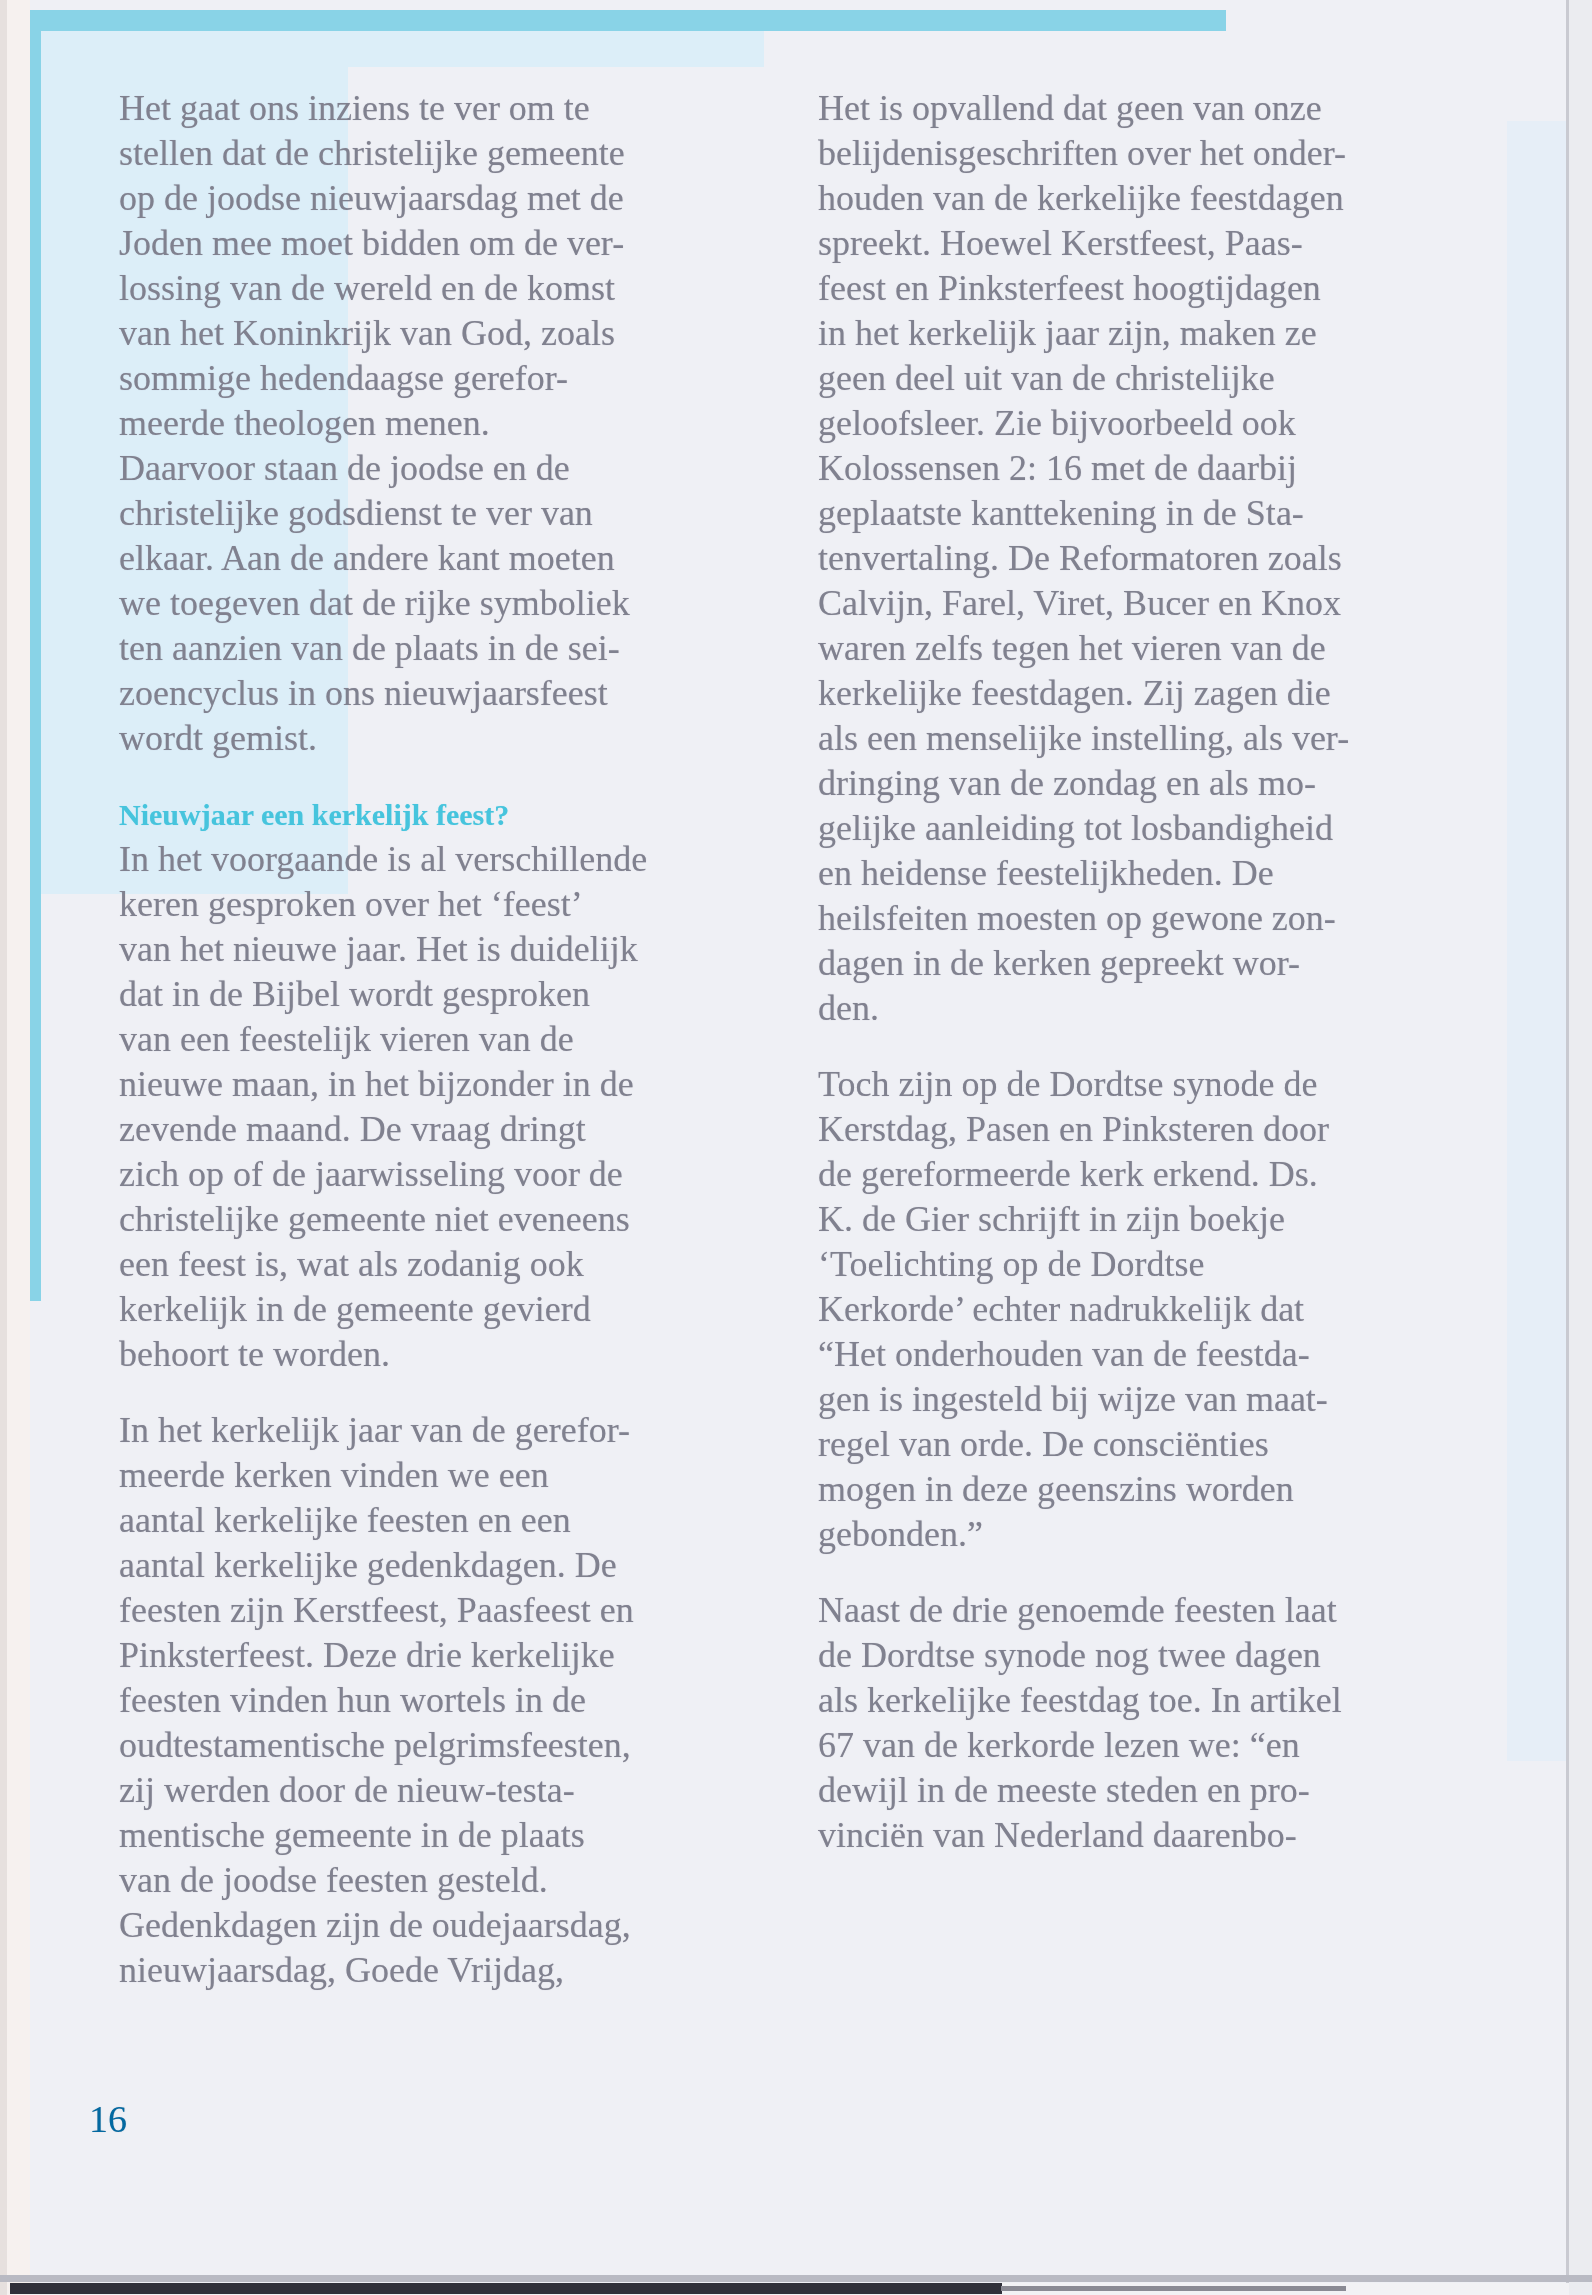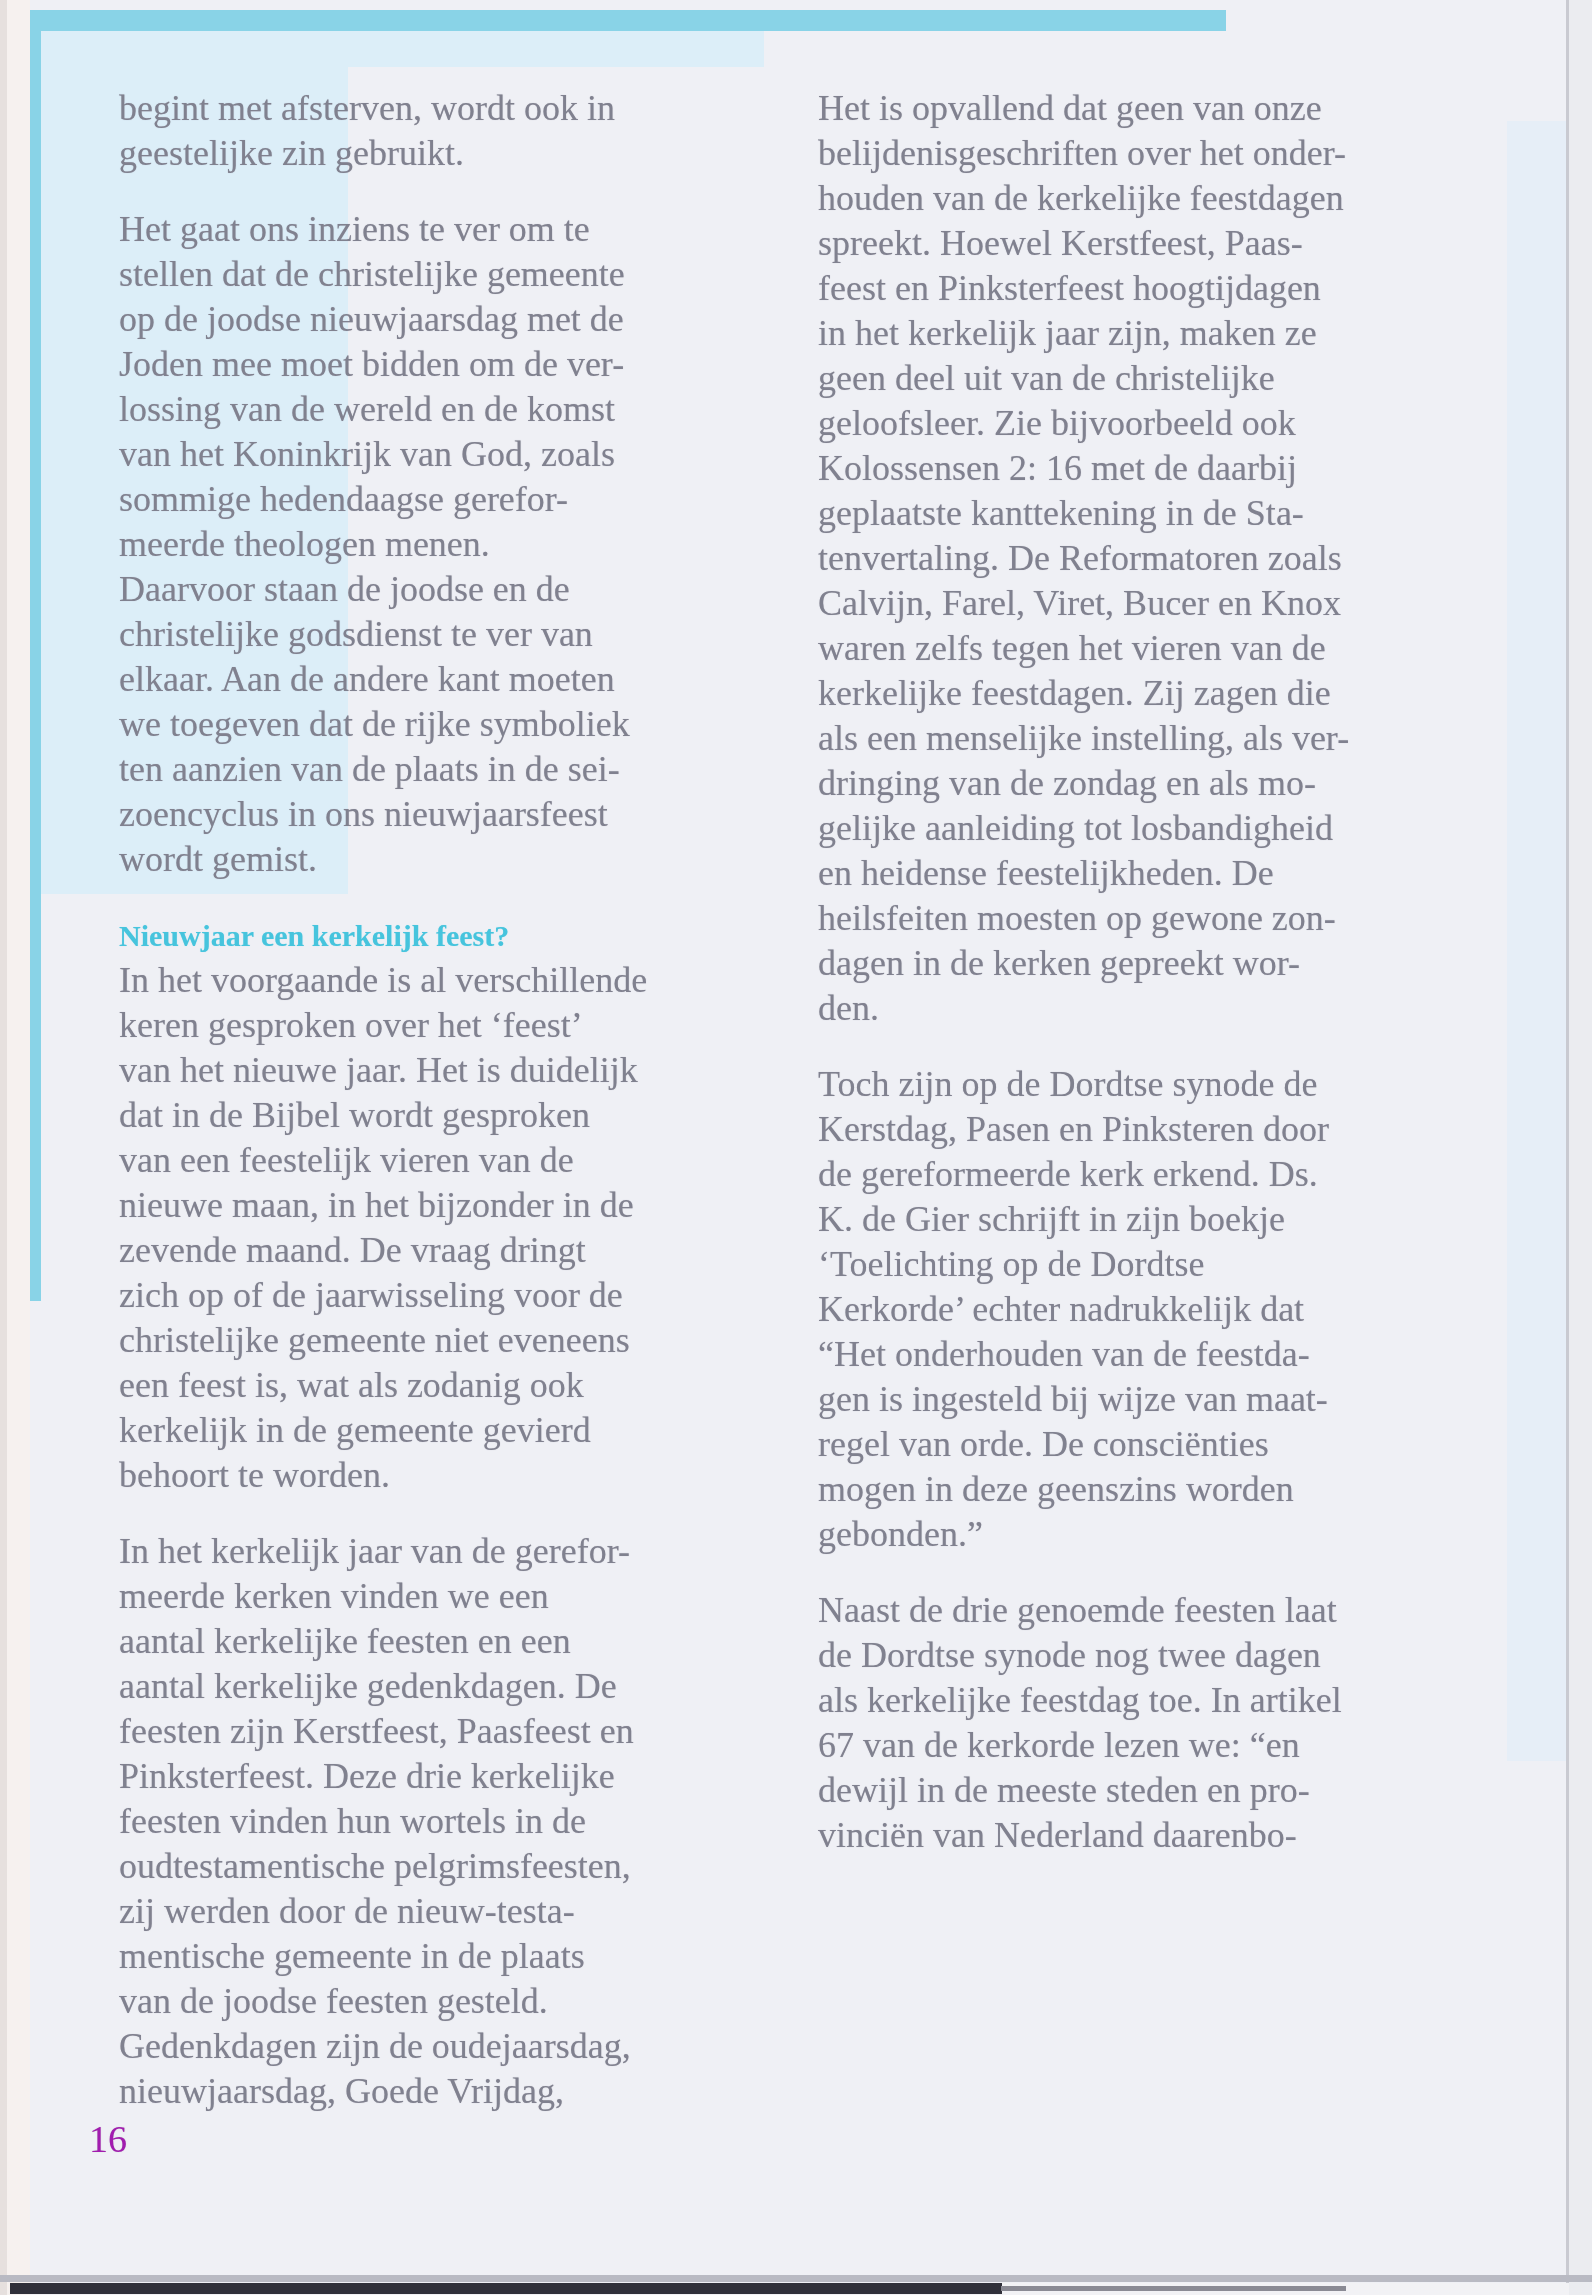--- a/index.html
+++ b/index.html
@@ -27,41 +27,39 @@
        text-shadow:0 0 0.9px rgba(128,129,143,.45);}
   .col-left{left:119px;top:86px;}
   .col-right{left:818px;top:86px;}
   .para{white-space:pre;margin:0 0 31px 0;}
   .para:last-child{margin-bottom:0;}
   .section-heading{
     white-space:pre;margin:0;padding:0;
     font-size:30px;line-height:45px;font-weight:bold;color:#46c4dd;
     text-shadow:0 0 0.9px rgba(70,196,221,.4);
   }
-  .page-num{left:89px;top:2097px;font-size:38px;color:#a21caf;
-            text-shadow:0 0 0.9px rgba(132,133,146,.45);margin-top:20px;}
+  .page-num{left:89px;top:2097px;font-size:38px;color:#0369a1;
+            text-shadow:0 0 0.9px rgba(132,133,146,.45);}
 </style>
 </head>
 <body>
 
 <div>
   <div class="abs scan-left-edge"></div>
   <div class="abs scan-left-strip"></div>
   <div class="abs page-area"></div>
   <div class="abs tint-top"></div>
   <div class="abs tint-left"></div>
   <div class="abs tint-right"></div>
   <div class="abs top-bar"></div>
   <div class="abs left-bar"></div>
   <div class="abs page-edge-right"></div>
   <div class="abs scan-right-strip"></div>
 
   <div class="abs col col-left">
-    <div class="para">begint met afsterven, wordt ook in
-geestelijke zin gebruikt.</div>
     <div class="para">Het gaat ons inziens te ver om te
 stellen dat de christelijke gemeente
 op de joodse nieuwjaarsdag met de
 Joden mee moet bidden om de ver-
 lossing van de wereld en de komst
 van het Koninkrijk van God, zoals
 sommige hedendaagse gerefor-
 meerde theologen menen.
 Daarvoor staan de joodse en de
 christelijke godsdienst te ver van

